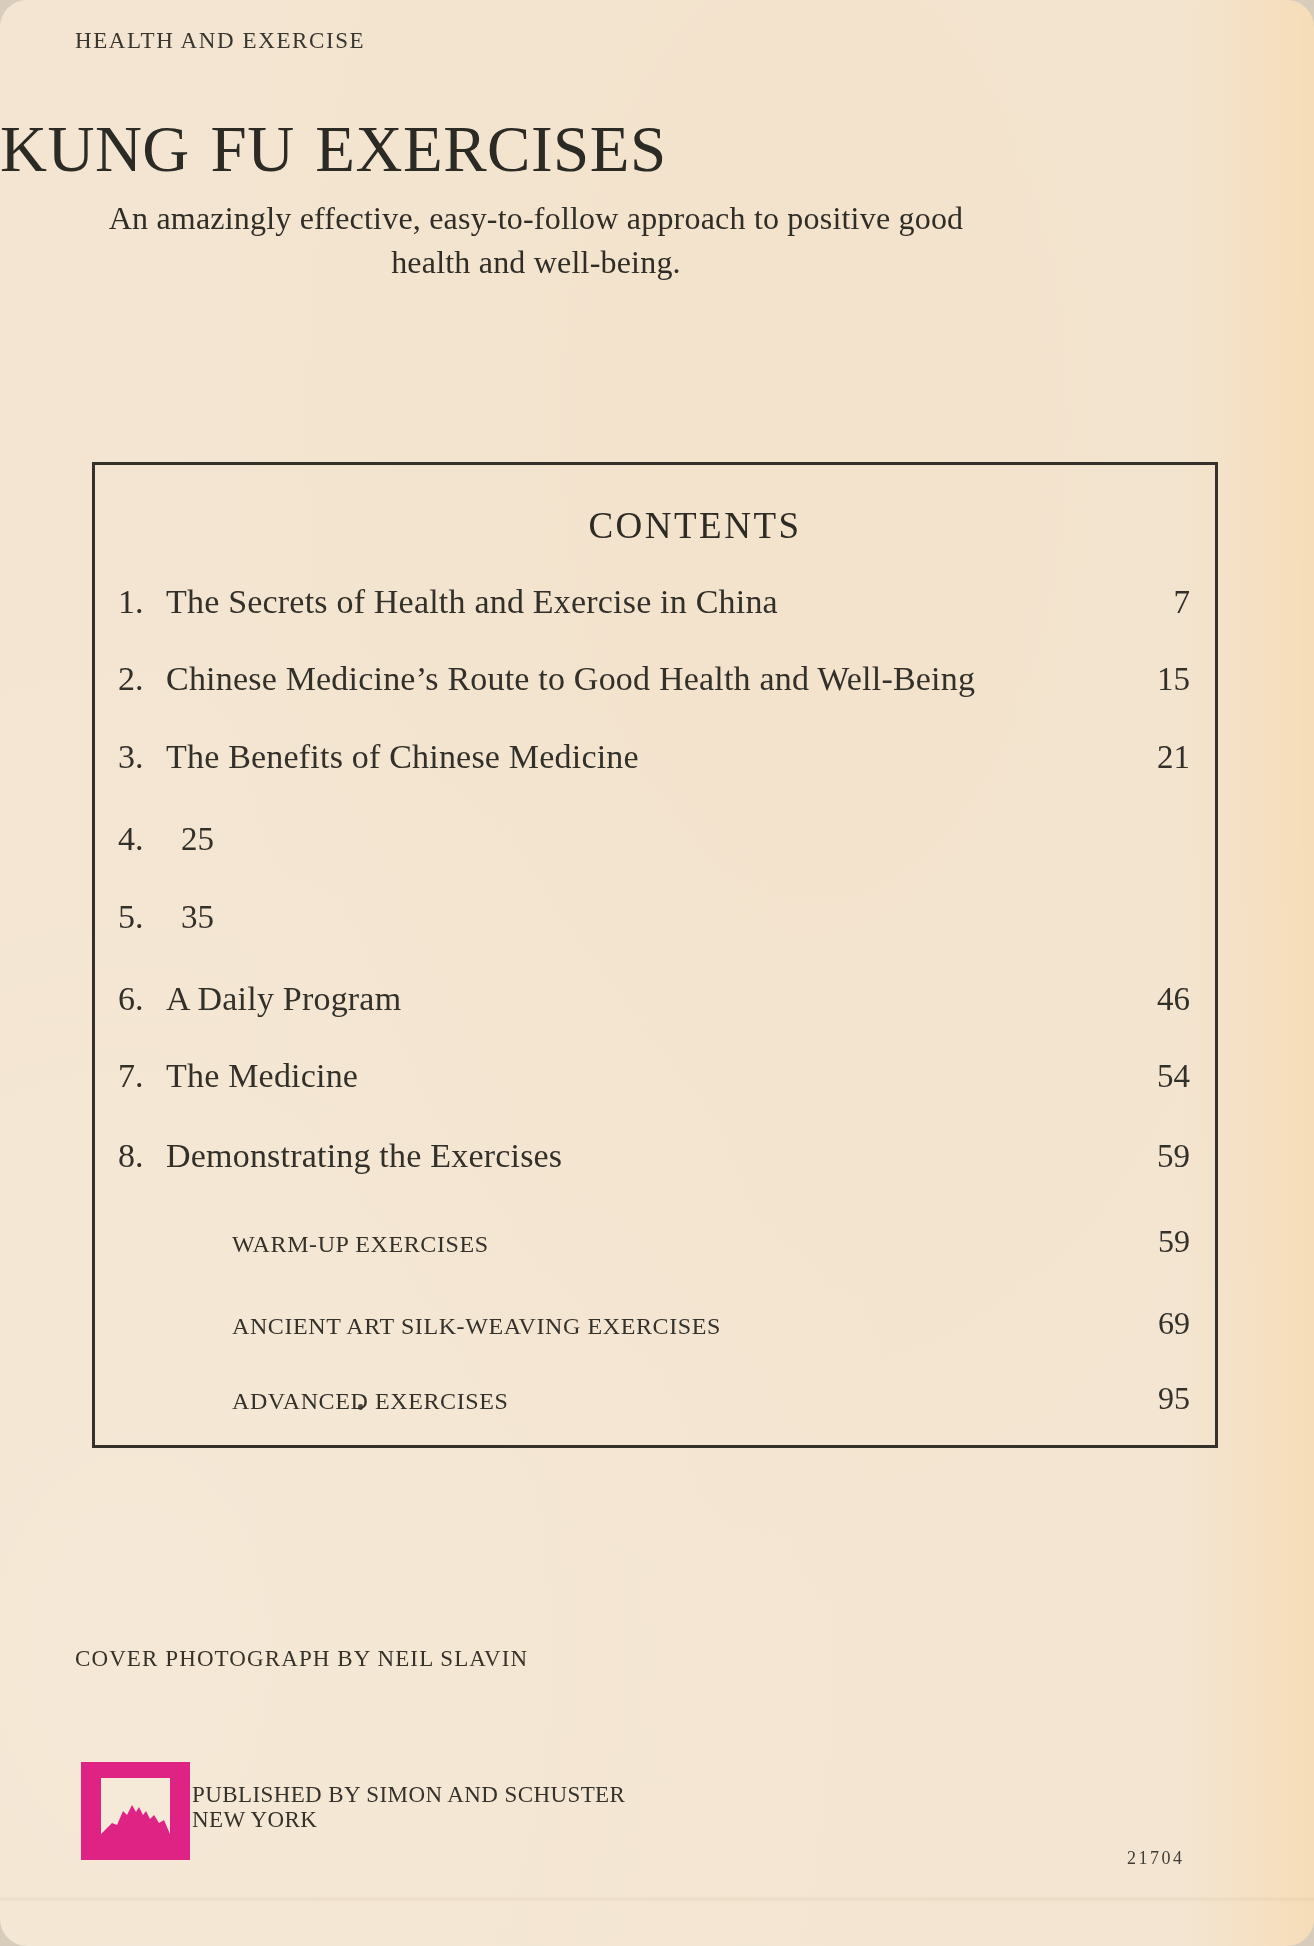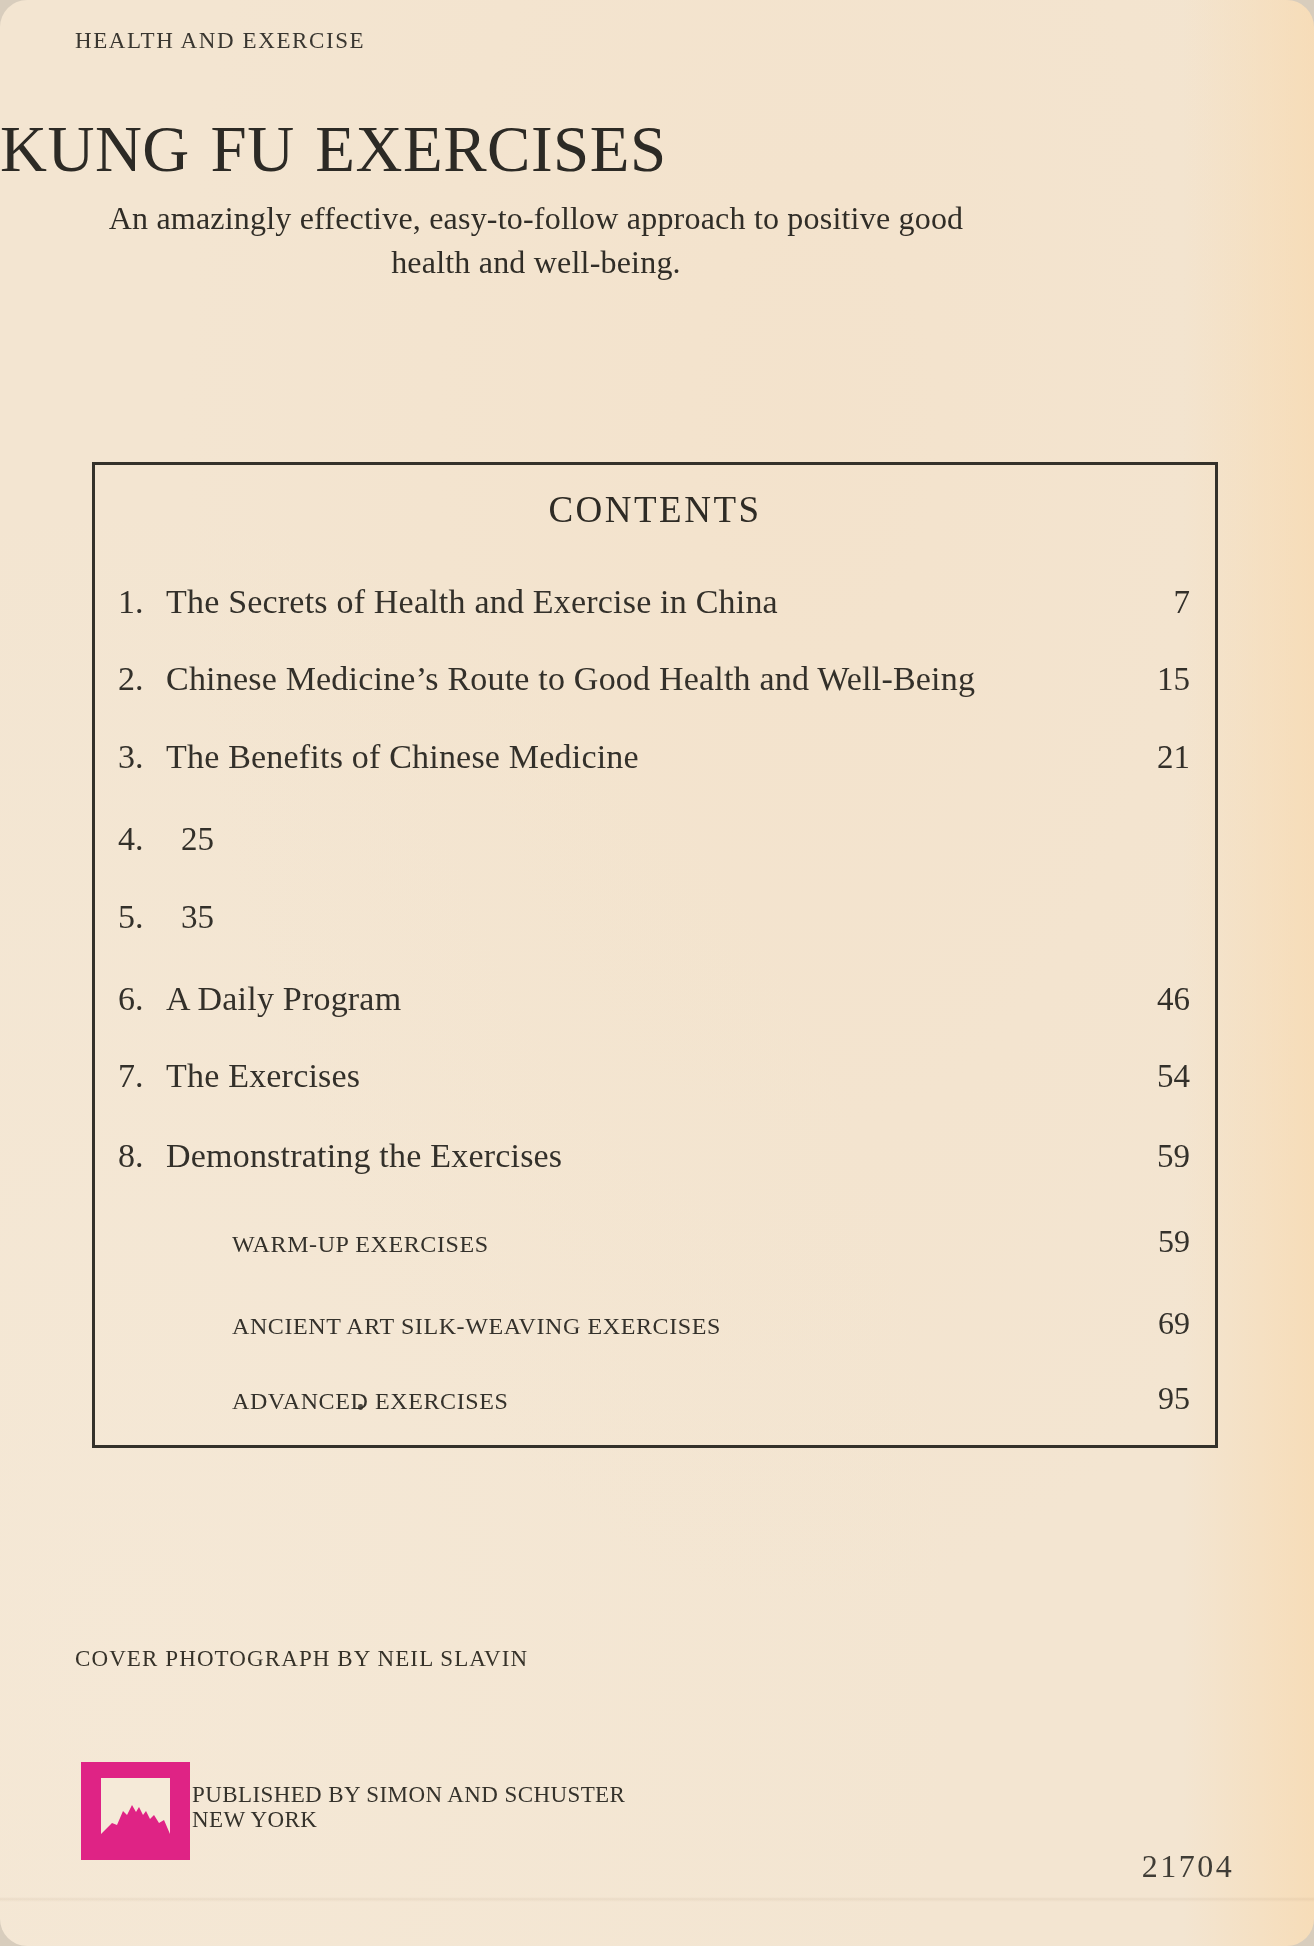--- a/index.html
+++ b/index.html
@@ -33,23 +33,23 @@
     text-align:center;
     font-size:32px;line-height:44px;color:#302d27;
     letter-spacing:0.2px;
   }
   .toc-box{
     position:absolute;left:92px;top:462px;width:1126px;height:986px;
     border:3px solid #34312a;
     box-sizing:border-box;
   }
   .toc-heading{
-    position:absolute;left:92px;top:488px;width:1126px;
+    position:absolute;left:92px;top:504px;width:1126px;
     text-align:center;
-    font-size:37px;letter-spacing:2.5px;color:#2e2b25;
+    font-size:37px;letter-spacing:2.5px;color:#2e2b25;padding-left:40px;
   }
   .ch-row{
     position:absolute;left:118px;width:1072px;
     display:flex;align-items:baseline;
     font-size:34px;line-height:40px;color:#33302a;
   }
   .ch-num{flex:none;width:24px;text-align:right;margin-right:8px;}
   .ch-title{flex:1;letter-spacing:0.2px;padding-left:16px;}
   .ch-page{flex:none;min-width:64px;text-align:right;font-size:33px;}
   .sub-row{
@@ -68,22 +68,22 @@
     font-size:23px;letter-spacing:1.1px;color:#363229;
   }
   .publisher{position:absolute;left:81px;top:1762px;}
   .logo{position:absolute;left:0;top:0;width:109px;height:98px;display:block;}
   .pub-lines{
     position:absolute;left:111px;top:21px;width:600px;
     font-size:23px;line-height:24.5px;letter-spacing:0.4px;color:#35322b;
   }
   .code{
     position:absolute;left:1127px;top:1848px;width:100px;
-    text-align:center;
-    font-size:32px;letter-spacing:2.5px;color:#403d36;margin-left:11px;
+    text-align:left;
+    font-size:18px;letter-spacing:2.5px;color:#403d36;
   }
 </style>
 </head>
 <body>
 
 <div class="page">
 
   <div class="category">HEALTH AND EXERCISE</div>
 
   <h1 class="title">KUNG FU EXERCISES</h1>
@@ -119,21 +119,21 @@
     <span class="ch-num">5.</span>
     <span class="ch-page">35</span>
   </div>
   <div class="ch-row" style="top:979px">
     <span class="ch-num">6.</span>
     <span class="ch-title">A Daily Program</span>
     <span class="ch-page">46</span>
   </div>
   <div class="ch-row" style="top:1056px">
     <span class="ch-num">7.</span>
-    <span class="ch-title">The Exercises</span>
+    <span class="ch-title">The Medicine</span>
     <span class="ch-page">54</span>
   </div>
   <div class="ch-row" style="top:1136px">
     <span class="ch-num">8.</span>
     <span class="ch-title">Demonstrating the Exercises</span>
     <span class="ch-page">59</span>
   </div>
 
   <div class="sub-row" style="top:1223px">
     <span class="sub-title">WARM-UP EXERCISES</span>

